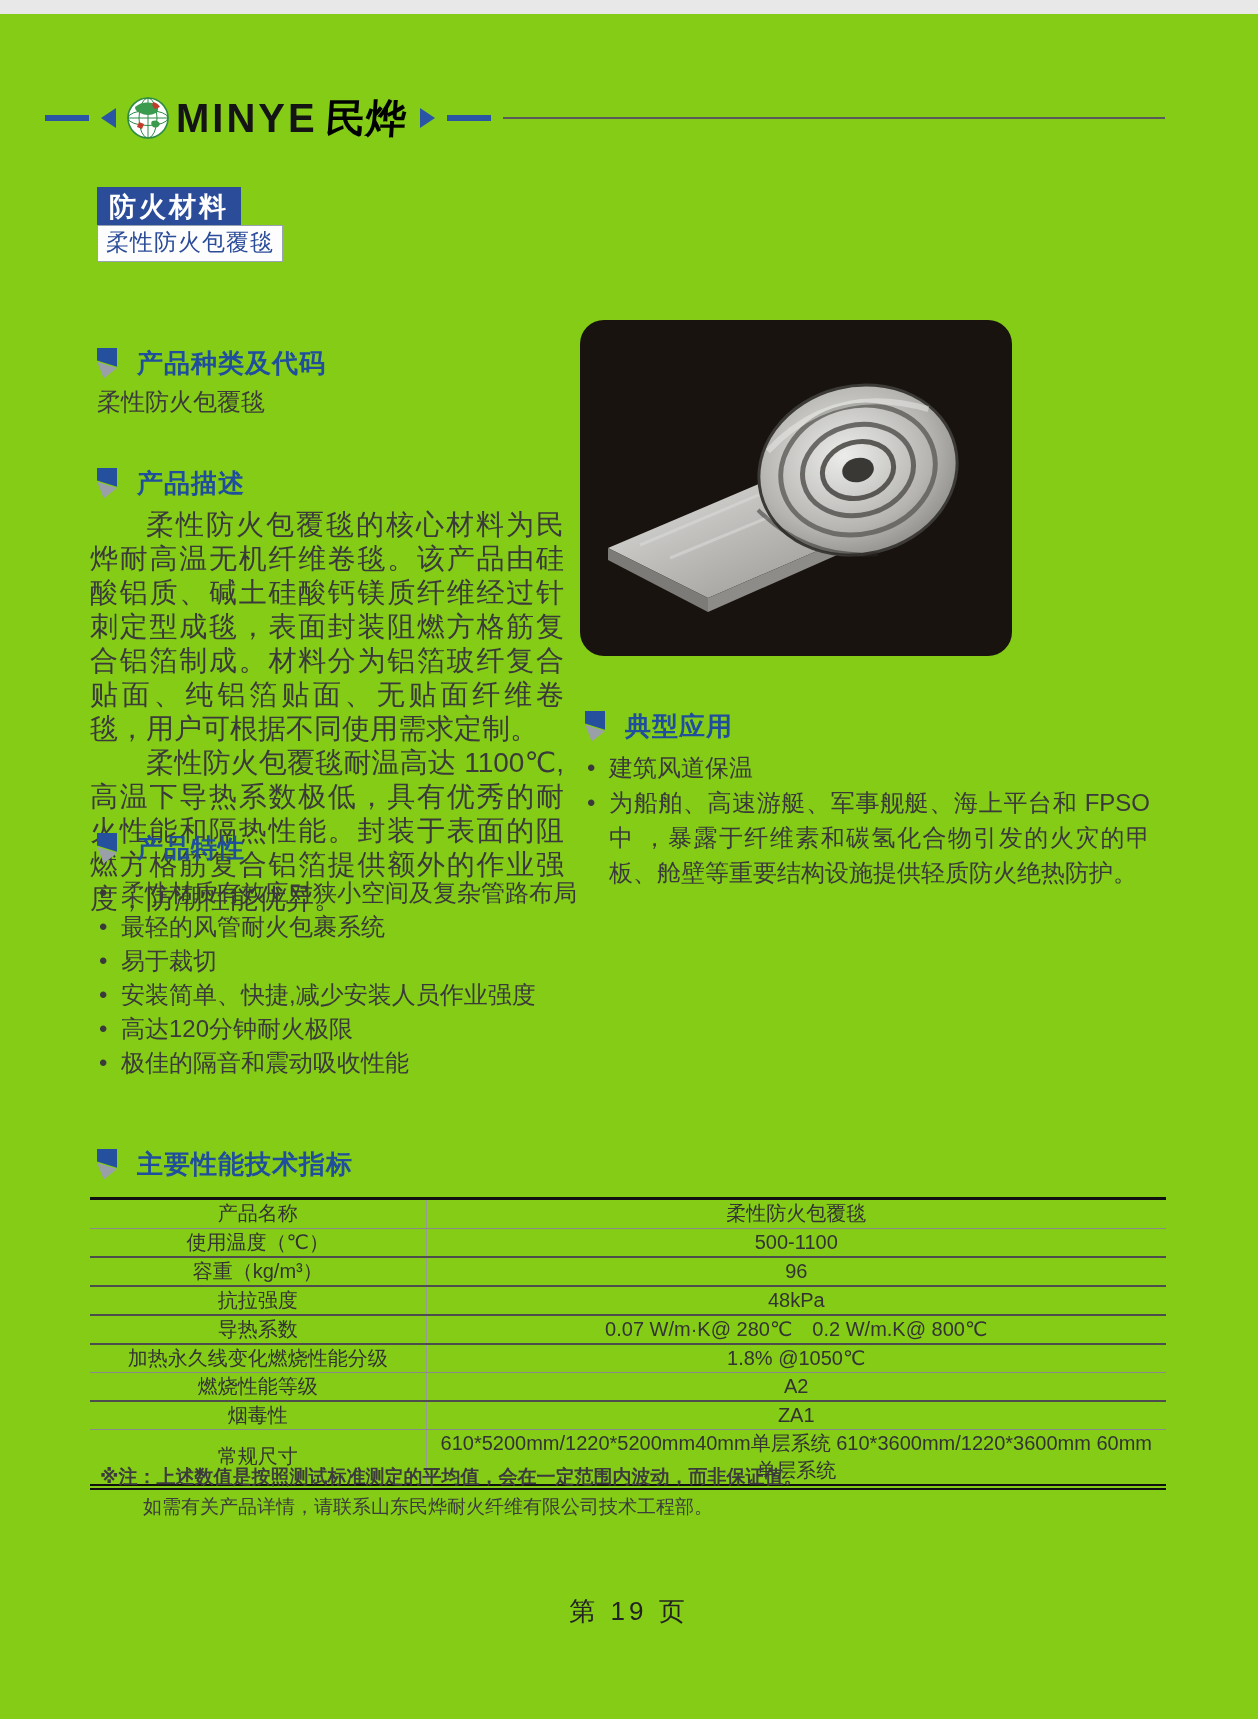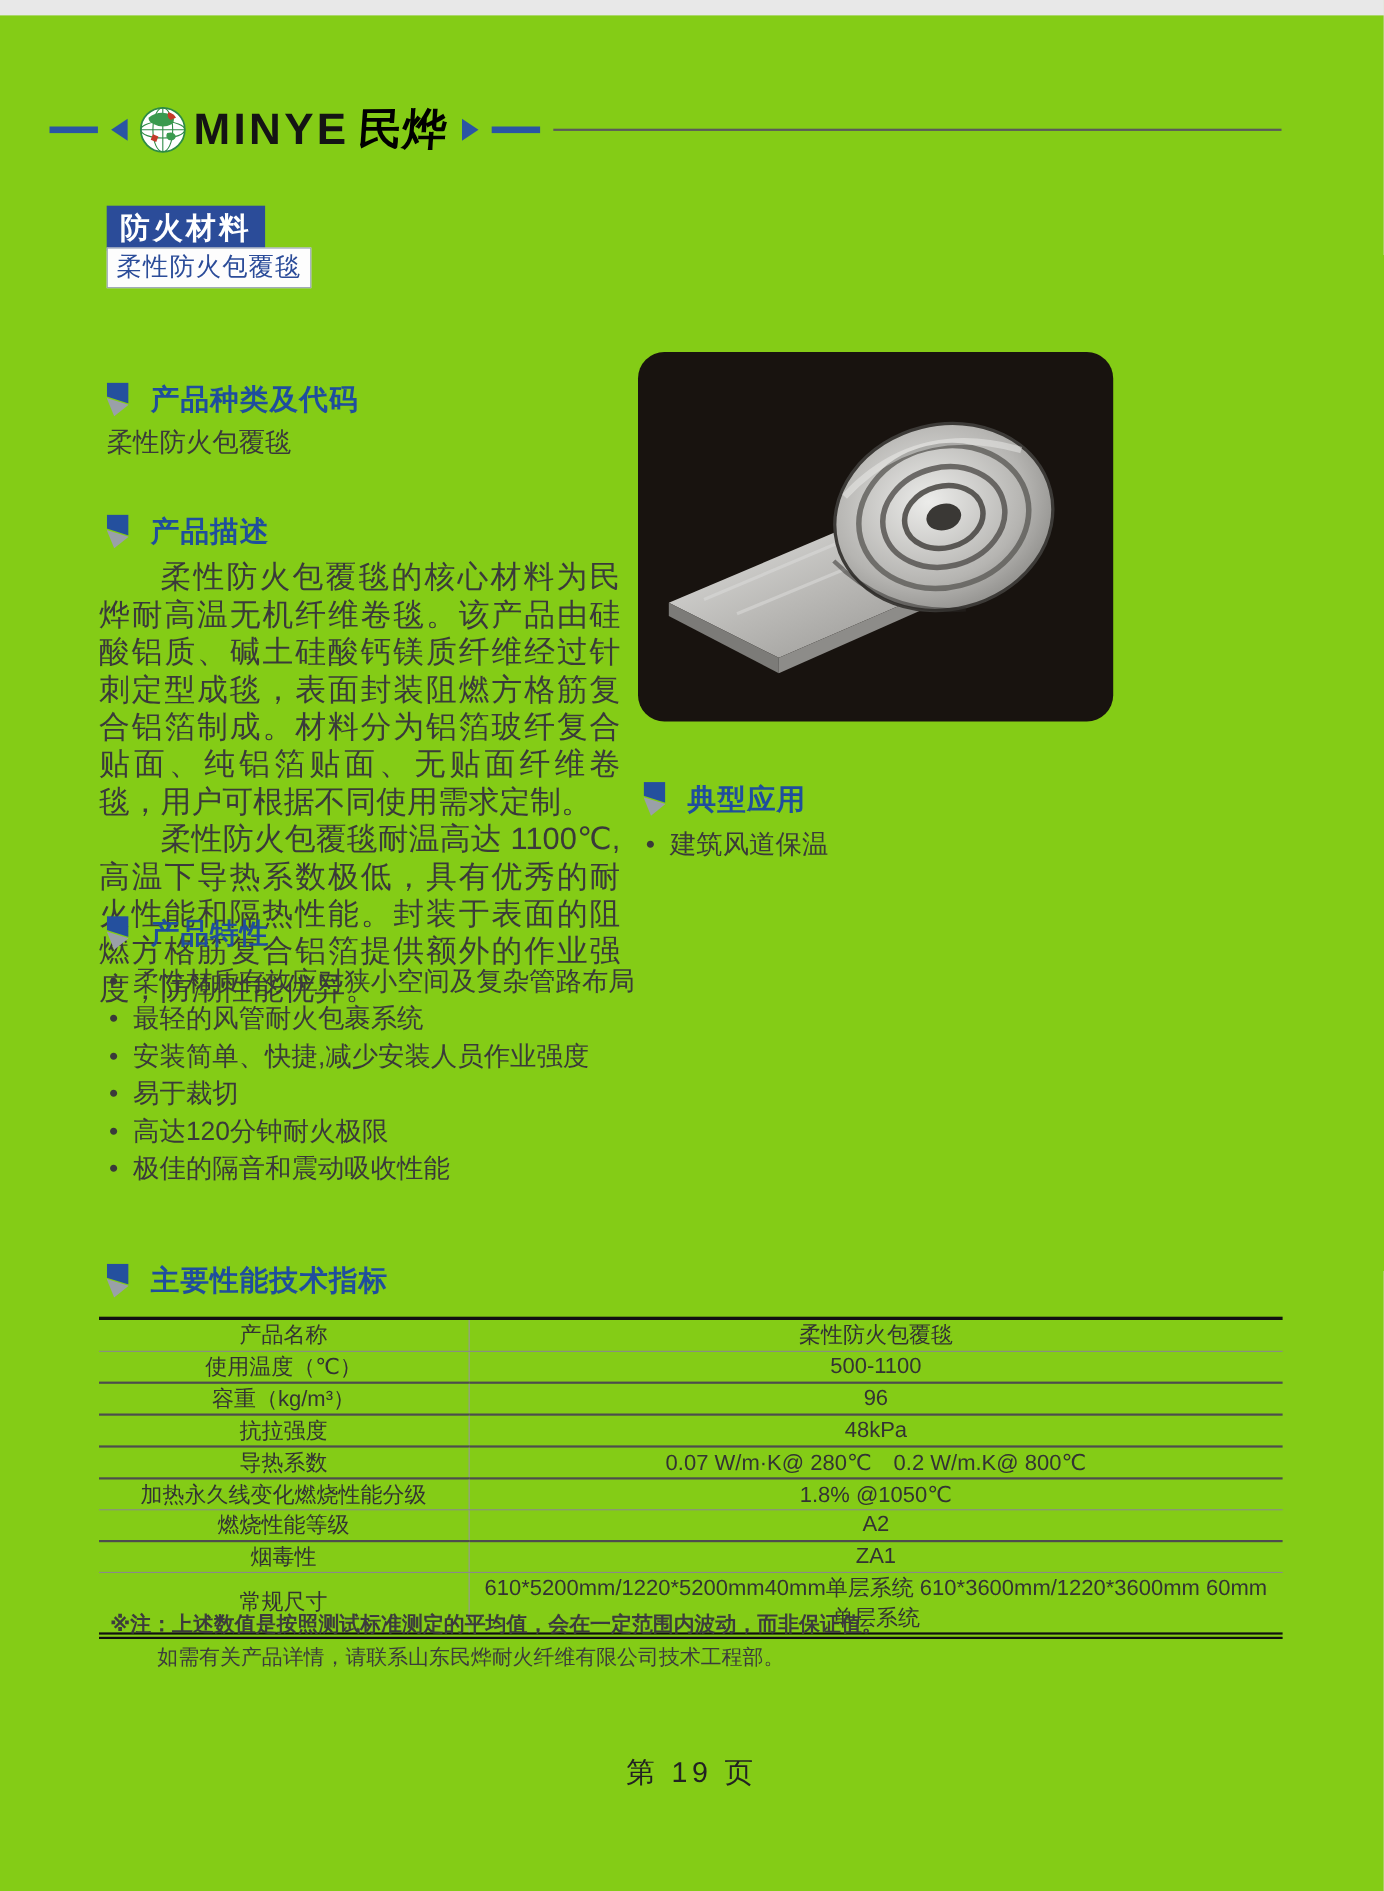--- a/index.html
+++ b/index.html
@@ -139,34 +139,35 @@
 
   <div class="sec-head" style="left:585px;top:696px;">
     <span class="sec-flag">
         <span class="fb"></span>
         <span class="fg"></span>
       </span>
     <span class="sec-title">典型应用</span>
   </div>
   <ul class="bullets app-list">
       <li>建筑风道保温</li>
+      <li>为船舶、高速游艇、军事舰艇、海上平台和 FPSO 中 ，暴露于纤维素和碳氢化合物引发的火灾的甲板、舱壁等重要结构设施提供轻质防火绝热防护。</li>
     </ul>
 
   <div class="sec-head" style="left:97px;top:818px;">
     <span class="sec-flag">
         <span class="fb"></span>
         <span class="fg"></span>
       </span>
     <span class="sec-title">产品特性</span>
   </div>
   <ul class="bullets feature-list">
       <li>柔性材质有效应对狭小空间及复杂管路布局</li>
       <li>最轻的风管耐火包裹系统</li>
+      <li>易于裁切</li>
       <li>安装简单、快捷,减少安装人员作业强度</li>
-      <li>易于裁切</li>
       <li>高达120分钟耐火极限</li>
       <li>极佳的隔音和震动吸收性能</li>
     </ul>
 
   <div class="sec-head" style="left:97px;top:1134px;">
     <span class="sec-flag">
         <span class="fb"></span>
         <span class="fg"></span>
       </span>
     <span class="sec-title">主要性能技术指标</span>

